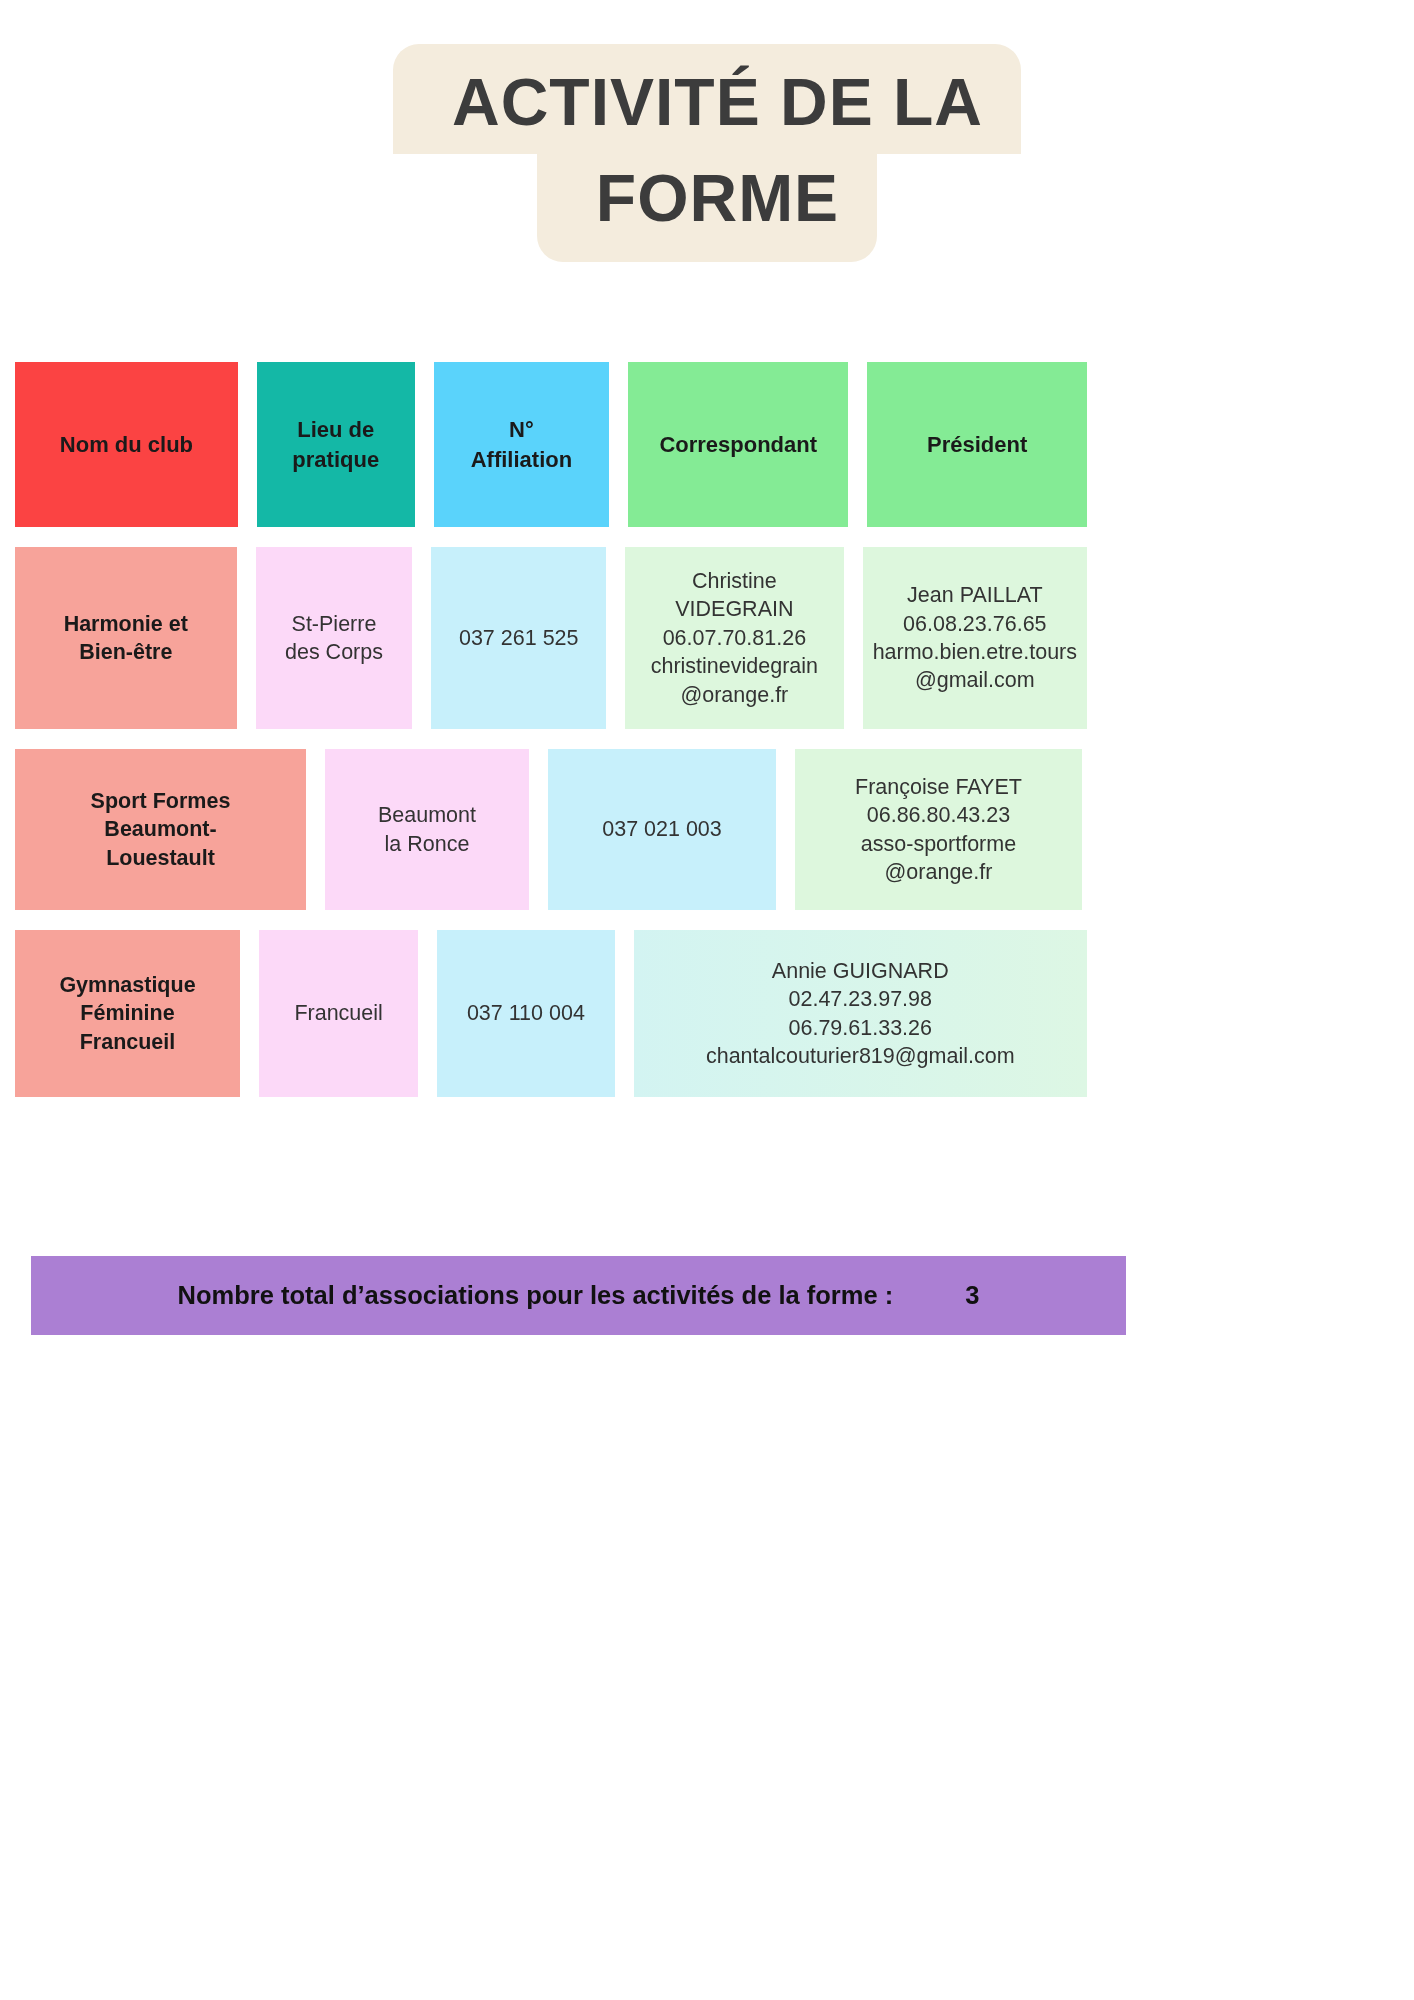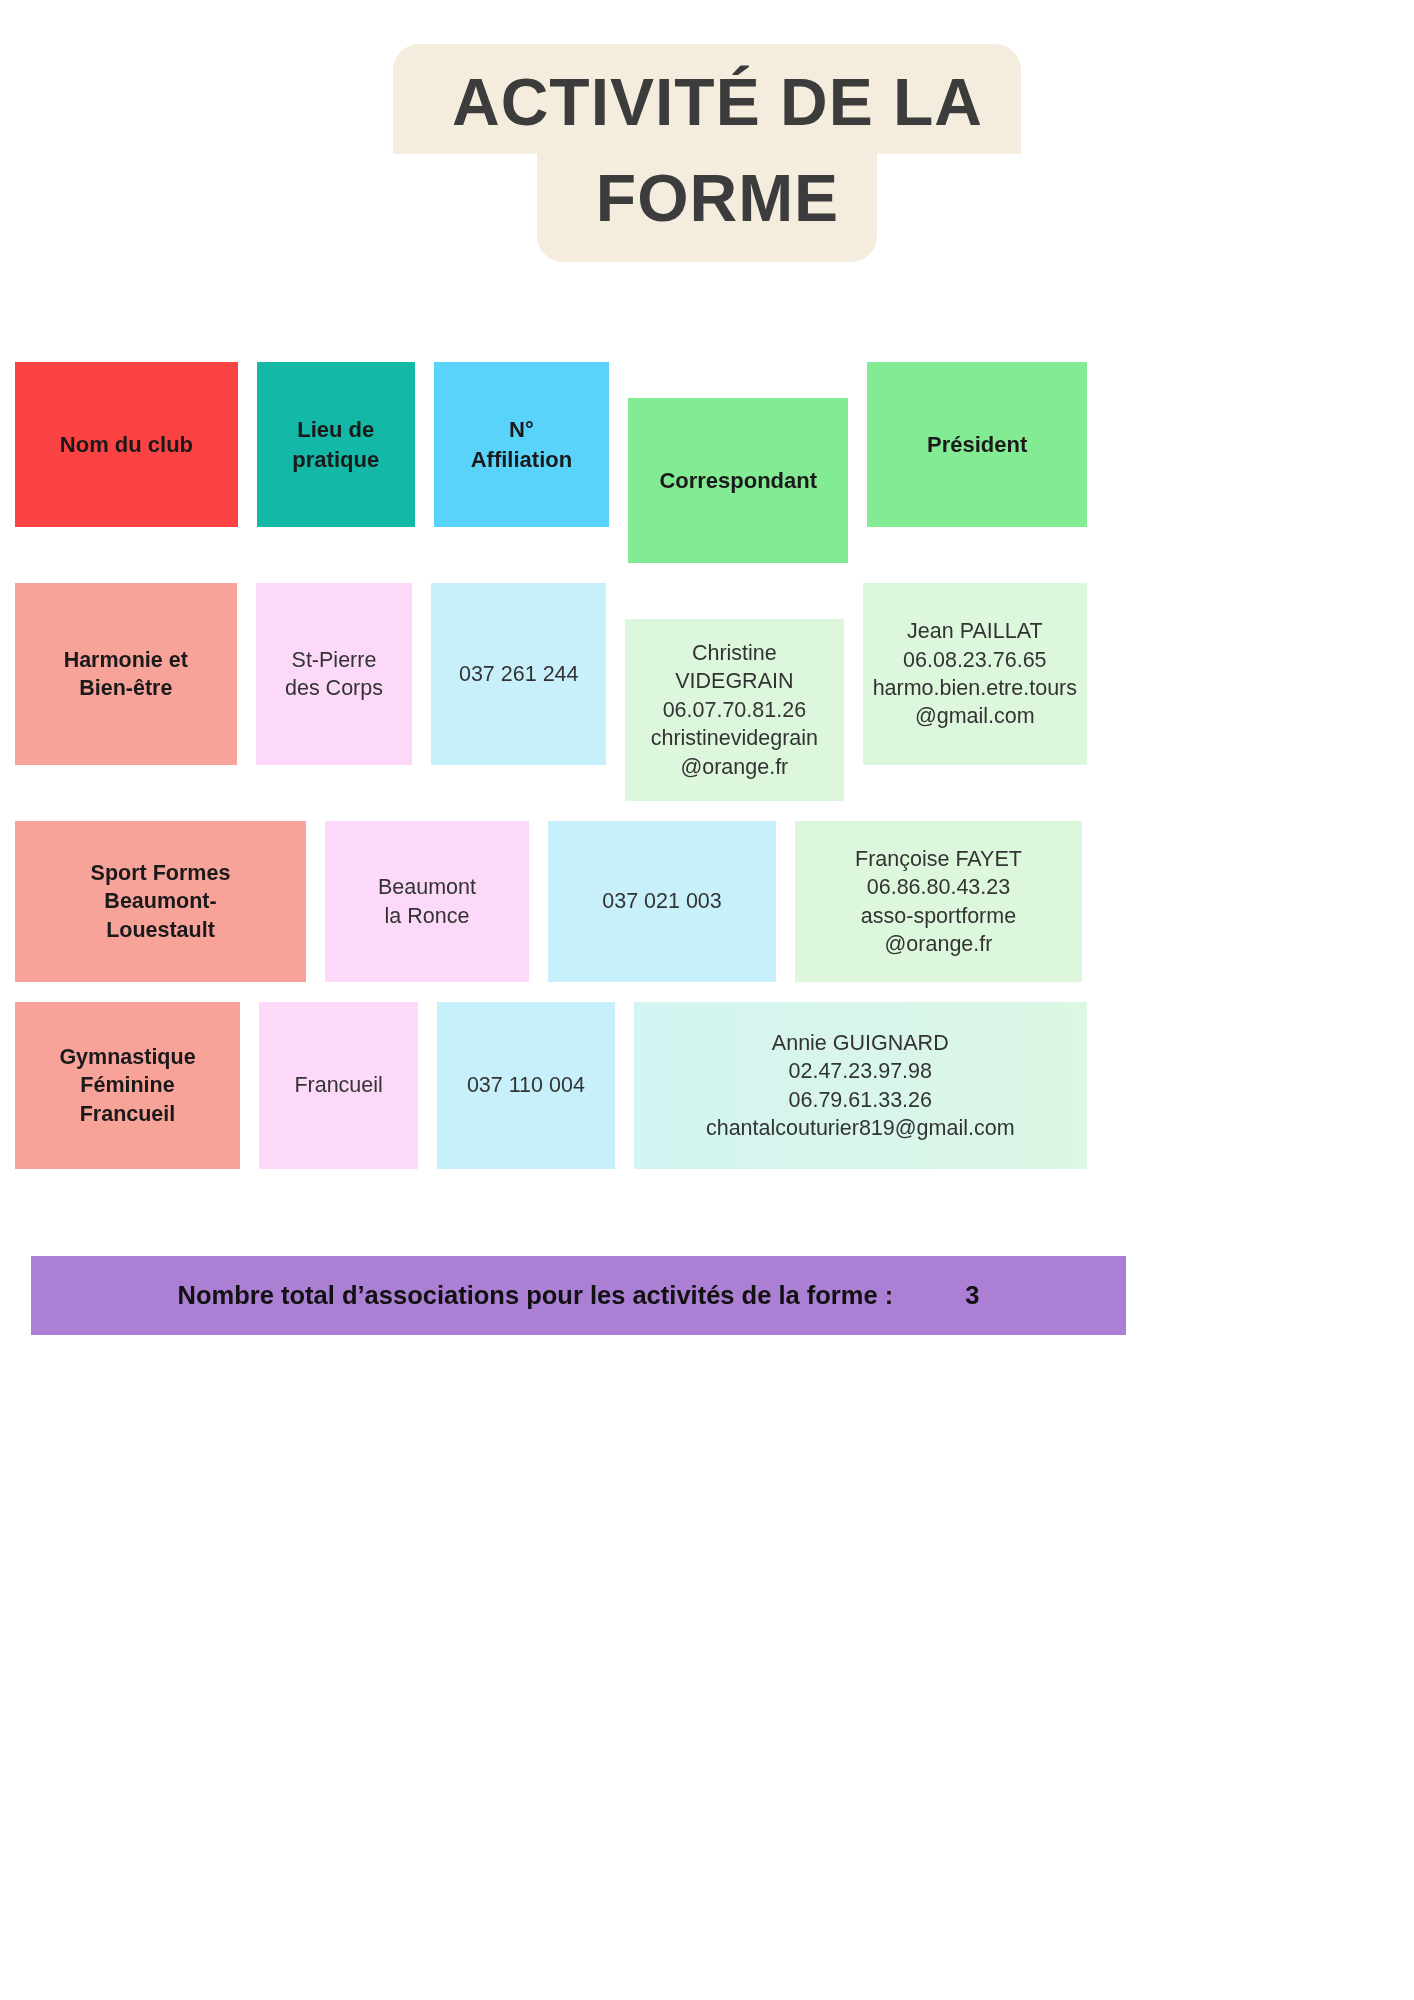--- a/index.html
+++ b/index.html
@@ -67,21 +67,21 @@
     text-align: center;
     padding: 8px 10px;
     font-size: 21.5px;
     line-height: 1.32;
   }
 
   
   .c-club   { width: 291px; }
   .c-lieu   { width: 204px; }
   .c-aff    { width: 228px; }
-  .c-corr   { width: 287px; margin-top: 36px; }
+  .c-corr   { width: 287px; }
   .c-pres   { width: 287px; }
   .c-merge  { width: 593px; }
 
   
   .head .cell {
     font-weight: bold;
     font-size: 22px;
     color: #1a1a1a;
     height: 165px;
   }
@@ -156,21 +156,21 @@
 Affiliation</div>
     <div class="cell c-corr multiline">Correspondant</div>
     <div class="cell c-pres multiline">Président</div>
   </div>
 
   <div class="row body-row r1">
     <div class="cell c-club multiline">Harmonie et
 Bien-être</div>
     <div class="cell c-lieu multiline">St-Pierre
 des Corps</div>
-    <div class="cell c-aff multiline">037 261 244</div>
+    <div class="cell c-aff multiline">037 261 525</div>
     <div class="cell c-corr multiline">Christine
 VIDEGRAIN
 06.07.70.81.26
 christinevidegrain
 @orange.fr</div>
     <div class="cell c-pres multiline">Jean PAILLAT
 06.08.23.76.65
 harmo.bien.etre.tours
 @gmail.com</div>
   </div>

